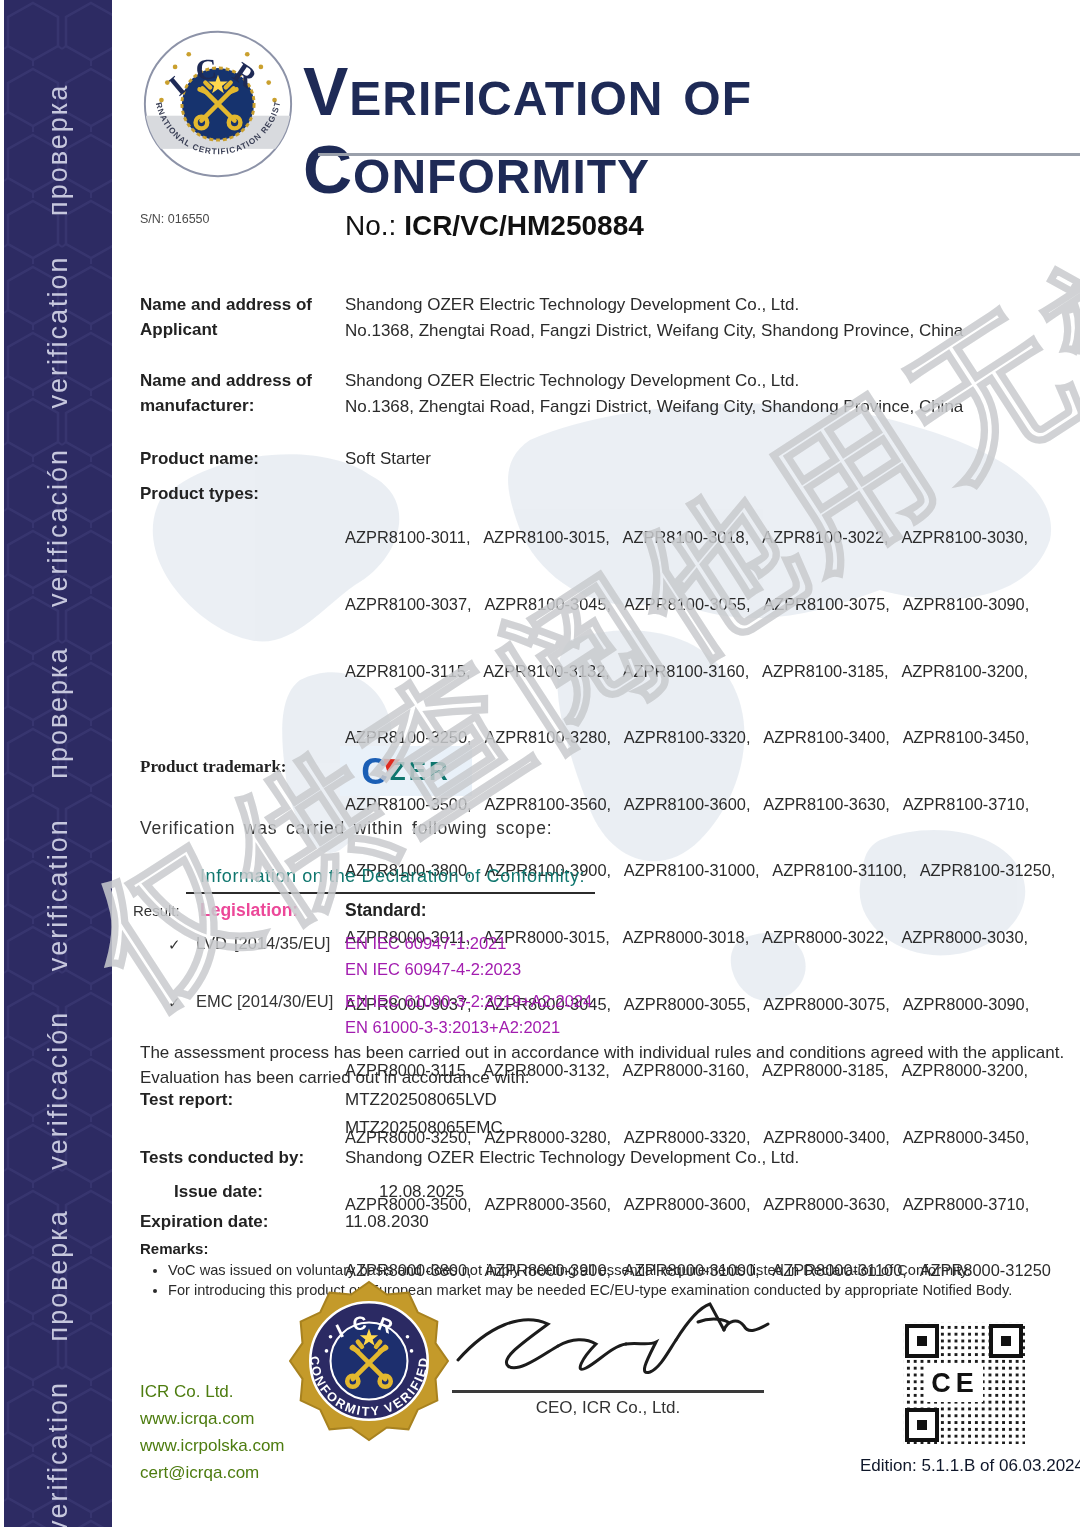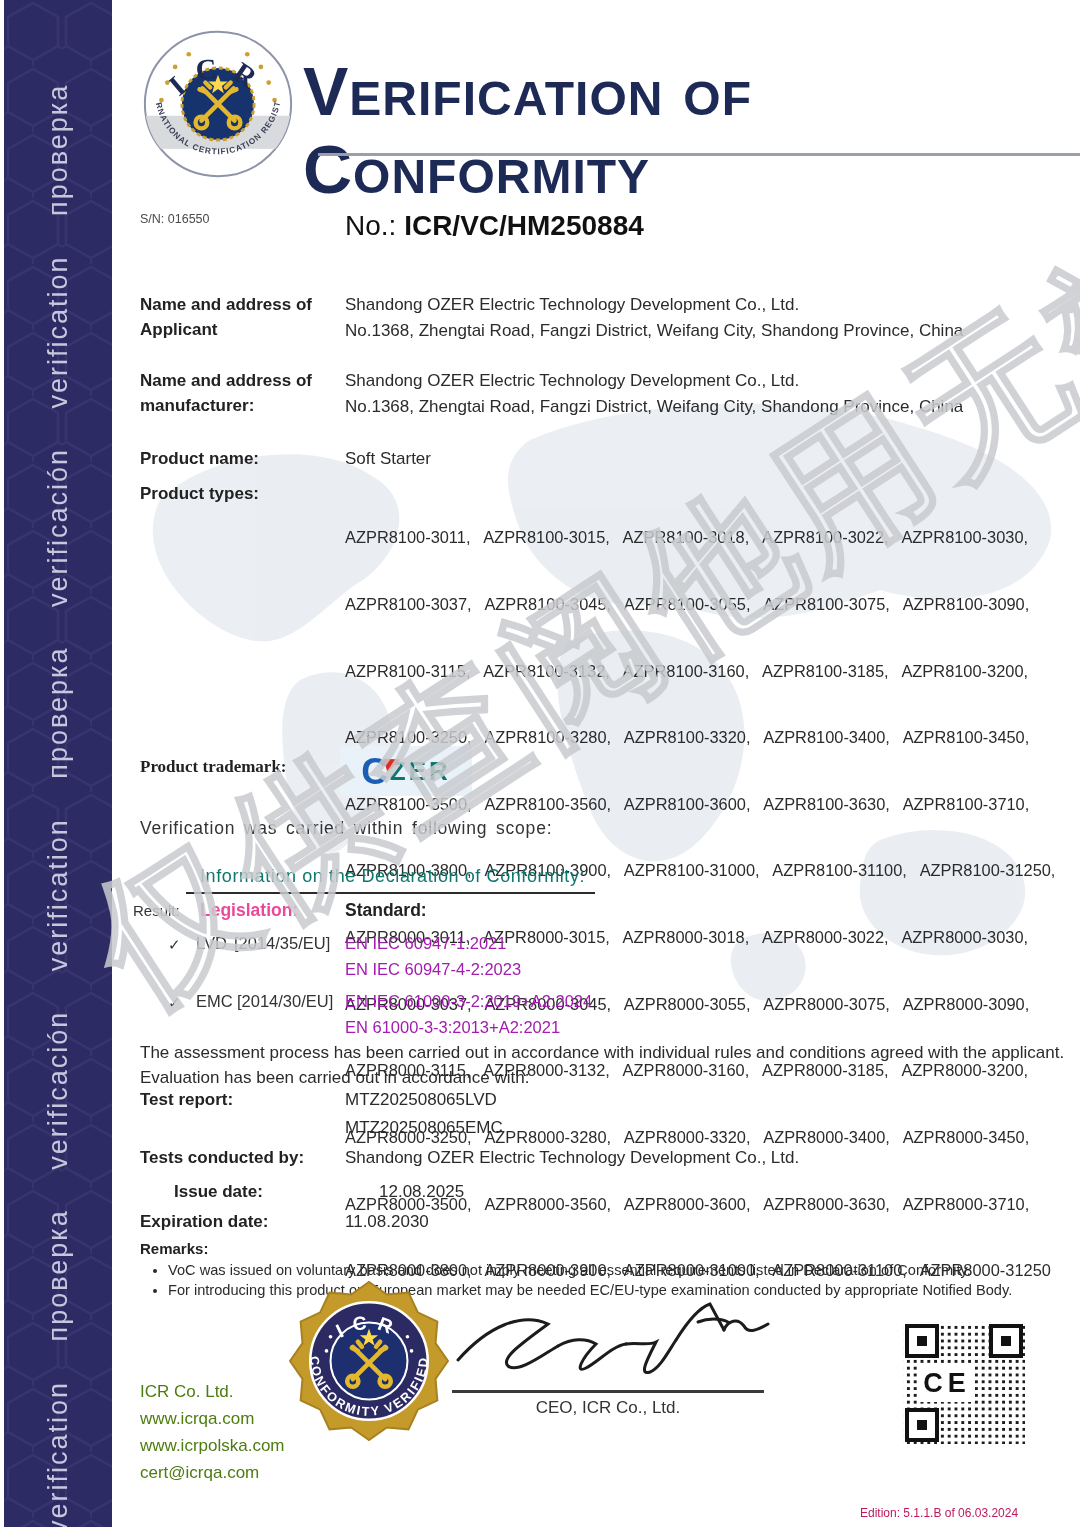--- a/index.html
+++ b/index.html
@@ -82,24 +82,24 @@
   .signature{left:452px;top:1296px;width:320px;height:92px;}
   .sig-line{left:452px;top:1390px;width:312px;height:2.5px;background:#3a3a3a;}
   .sig-caption{left:452px;top:1398px;width:312px;text-align:center;font-size:17px;color:#333;}
   .qr{left:903px;top:1322px;width:122px;height:122px;
       background-image:radial-gradient(circle,#1c1c1c 1.45px,transparent 1.55px);
       background-size:6.8px 6.8px;background-position:2px 2px;}
   .finder{position:absolute;width:26px;height:26px;border:4px solid #111;background:#fff;
           display:flex;align-items:center;justify-content:center;}
   .finder-inner{width:10px;height:10px;background:#111;}
   .f-tl{left:2px;top:2px;} .f-tr{right:2px;top:2px;} .f-bl{left:2px;bottom:2px;}
-  .qr-ce{position:absolute;left:16px;top:42px;width:56px;height:38px;background:#fff;
+  .qr-ce{position:absolute;left:24px;top:42px;width:56px;height:38px;background:#fff;
          display:flex;align-items:center;justify-content:center;font-size:27px;font-weight:700;
          letter-spacing:5px;color:#111;}
-  .edition{left:860px;top:1506px;width:165px;font-size:12px;color:#be185d;white-space:nowrap;}
+  .edition{left:860px;top:1456px;width:165px;font-size:17px;color:#0f172a;white-space:nowrap;}
 </style>
 </head>
 <body>
 
 <div class="page">
 
   <div class="abs sidebar">
     <svg class="hexsvg" xmlns="http://www.w3.org/2000/svg">
       <defs>
         <pattern id="hex" width="58" height="66" patternUnits="userSpaceOnUse">

